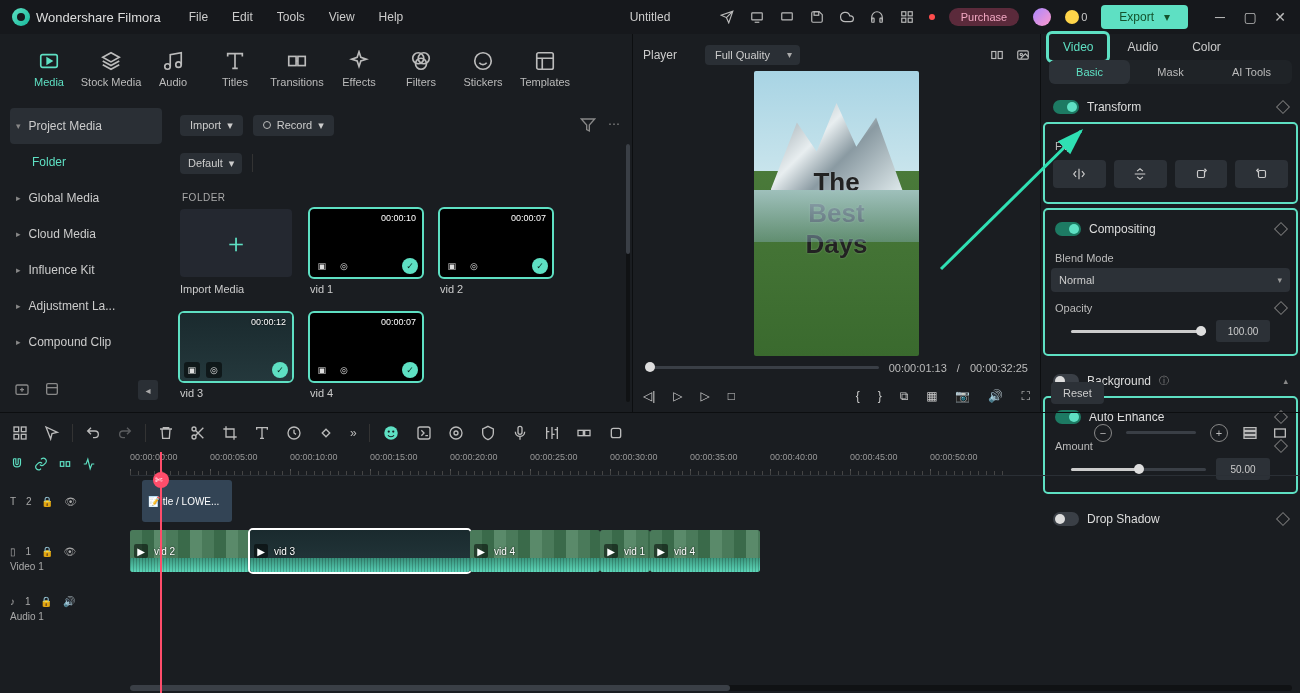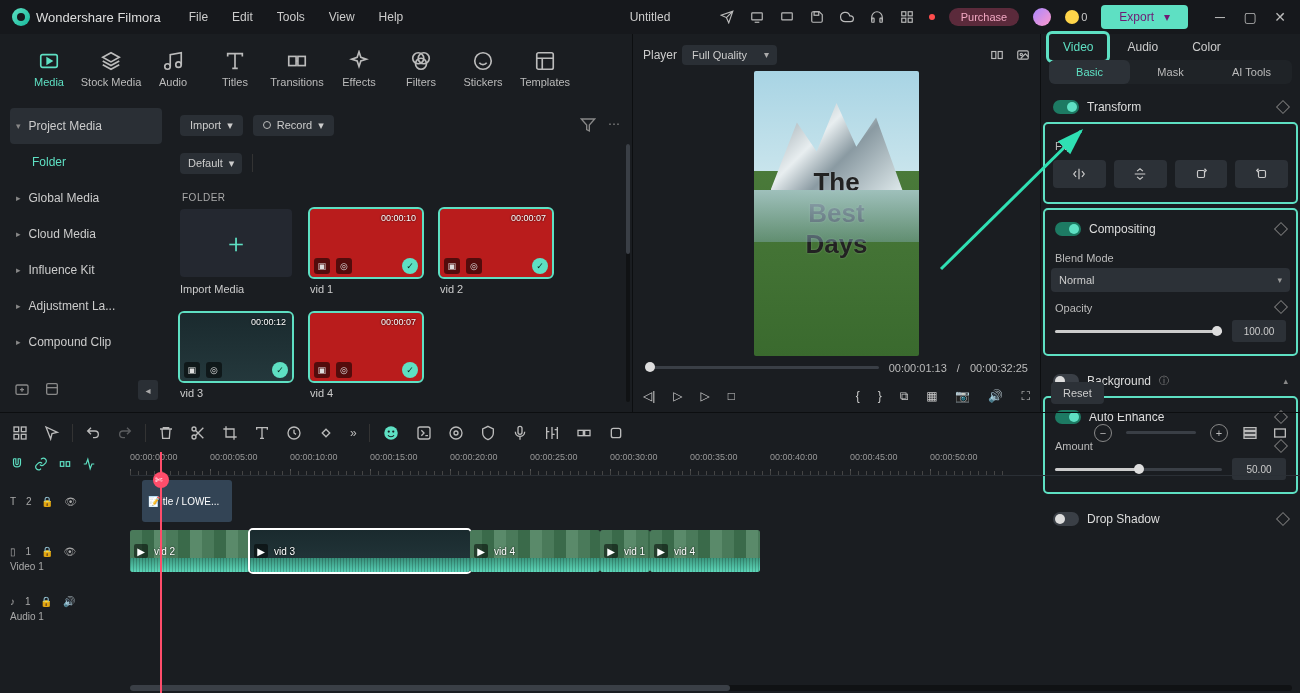--- a/index.html
+++ b/index.html
@@ -15,21 +15,21 @@
 .menubar{display:flex;gap:24px}
 .menubar span{font-size:12px;color:#ccc;cursor:pointer}
 .title-center{position:absolute;left:50%;transform:translateX(-50%);font-size:12px;color:#ccc}
 .title-right{margin-left:auto;display:flex;align-items:center;gap:14px}
 .ti{width:16px;height:16px;color:#bbb;display:flex;align-items:center;justify-content:center}
 .red-dot{width:6px;height:6px;background:#ff4d4d;border-radius:50%}
 .purchase-pill{background:#5b2a3b;color:#f1a7c2;padding:3px 12px;border-radius:14px;font-size:11px}
 .avatar{width:18px;height:18px;border-radius:50%;background:linear-gradient(135deg,#aa88ff,#ff99cc)}
 .coin{display:flex;align-items:center;gap:2px;font-size:11px}
 .coin-ic{width:14px;height:14px;background:#ffd54a;border-radius:50%}
-.export-btn{background:#5ee0c3;color:#701a75;padding:5px 18px;border-radius:4px;font-size:12px;font-weight:500;display:flex;align-items:center;gap:10px}
+.export-btn{background:#5ee0c3;color:#14532d;padding:5px 18px;border-radius:4px;font-size:12px;font-weight:500;display:flex;align-items:center;gap:10px}
 .winbtns{display:flex;gap:14px;margin-left:10px}
 .winbtns span{width:16px;color:#bbb;text-align:center;font-size:14px}
 
 
 .top-area{display:flex;height:378px}
 .left-panel{width:633px;display:flex;flex-direction:column;border-right:1px solid #0c0e10}
 .tabbar{height:70px;display:flex;align-items:center;padding:0 18px;gap:0}
 .tab{display:flex;flex-direction:column;align-items:center;gap:4px;width:62px;cursor:pointer}
 .tab .ic{width:22px;height:22px;color:#bbb;display:flex;align-items:center;justify-content:center}
 .tab span{font-size:11px;color:#bbb}
@@ -49,35 +49,35 @@
 .browser-top{display:flex;align-items:center;gap:10px;height:30px}
 .pill{background:#2a2f35;padding:4px 10px;border-radius:4px;font-size:11px;display:flex;align-items:center;gap:6px;color:#ccc}
 .rec-dot{width:8px;height:8px;border:1px solid #bbb;border-radius:50%}
 .browser-top .rt{margin-left:auto;display:flex;gap:12px;color:#888}
 .search-row{display:flex;align-items:center;gap:10px;height:34px;margin-top:6px}
 .search-row .pill{padding:4px 8px}
 .search-input{flex:1;display:flex;align-items:center;gap:8px;color:#777;font-size:11px;padding:0 4px}
 .folder-label{font-size:10px;color:#aaa;margin:12px 0 6px 2px;letter-spacing:.5px}
 .grid{display:flex;flex-wrap:wrap;gap:18px}
 .card{width:112px}
-.thumb{width:112px;height:68px;border-radius:4px;position:relative;overflow:hidden;background:#b91c1c}
+.thumb{width:112px;height:68px;border-radius:4px;position:relative;overflow:hidden;background:#000000}
 .import-card .thumb{display:flex;align-items:center;justify-content:center;color:#5ee0c3;font-size:26px;background:#242830}
 .card.sel .thumb{outline:2px solid #5ee0c3}
 .thumb-img{position:absolute;inset:0}
 .dur{position:absolute;top:4px;right:6px;font-size:9px;color:#fff;text-shadow:0 0 2px #000}
 .badge-row{position:absolute;bottom:3px;left:4px;right:4px;display:flex;align-items:center;gap:6px}
 .badge{width:16px;height:16px;background:rgba(0,0,0,.55);border-radius:3px;display:flex;align-items:center;justify-content:center;color:#ddd;font-size:9px}
 .badge.ok{background:#5ee0c3;color:#0a2e24;border-radius:50%;margin-left:auto}
 .cap{font-size:11px;color:#ccc;margin-top:6px}
 .scroll-vert{position:absolute;right:2px;top:40px;bottom:10px;width:4px;background:#101214;border-radius:2px}
 .scroll-thumb{width:100%;height:110px;background:#3a3f46;border-radius:2px}
 
 
 .player{flex:1;display:flex;flex-direction:column;padding:6px 10px 0 10px}
-.player-top{display:flex;align-items:center;gap:5px;height:32px}
+.player-top{display:flex;align-items:center;gap:28px;height:32px}
 .ddl{background:#2a2f35;padding:4px 30px 4px 10px;border-radius:4px;font-size:11px;position:relative}
 .ddl::after{content:"▾";position:absolute;right:8px;color:#aaa;font-size:10px;top:4px}
 .player-top .rt{margin-left:auto;display:flex;gap:12px;color:#bbb}
 .preview{flex:1;display:flex;align-items:center;justify-content:center}
 .frame{width:165px;height:285px;border-radius:2px;position:relative;overflow:hidden}
 .overlay-text{position:absolute;inset:0;display:flex;flex-direction:column;align-items:center;justify-content:center;gap:0;font-family:Georgia,serif}
 .overlay-text span{font-size:26px;font-weight:900;color:#222;text-shadow:0 0 2px rgba(255,255,255,.3)}
 .scrub{display:flex;align-items:center;gap:10px;padding:6px 2px;font-size:11px;color:#bbb}
 .scrub-track{flex:1;height:3px;background:#3a3f46;border-radius:2px;position:relative}
 .scrub-dot{width:10px;height:10px;background:#ddd;border-radius:50%;position:absolute;left:0;top:-4px}
@@ -98,21 +98,21 @@
 .toggle{width:26px;height:14px;background:#3a3f46;border-radius:8px;position:relative}
 .toggle.on{background:#1d7a63}
 .toggle::after{content:"";width:10px;height:10px;background:#ddd;border-radius:50%;position:absolute;top:2px;left:2px}
 .toggle.on::after{left:14px;background:#5ee0c3}
 .diamond{width:10px;height:10px;border:1px solid #777;transform:rotate(45deg);margin-left:auto}
 .flip-row{display:flex;gap:8px;margin:8px 2px}
 .flip-btn{flex:1;height:28px;background:#2c3137;border-radius:4px;display:flex;align-items:center;justify-content:center;color:#ccc}
 .prop-label{font-size:11px;color:#bbb;margin:10px 4px 4px}
 .select-ddl{background:#2c3137;padding:6px 8px;border-radius:4px;font-size:11px;display:flex;align-items:center}
 .select-ddl::after{content:"▾";margin-left:auto;color:#999;font-size:9px}
-.slider-row{display:flex;align-items:center;gap:10px;margin:6px 4px}
+.slider-row{display:flex;align-items:center;gap:10px;margin:6px 20px}
 .slider-track{flex:1;height:3px;background:#3a3f46;border-radius:2px;position:relative}
 .slider-fill{height:100%;background:#ccc;border-radius:2px}
 .slider-dot{width:10px;height:10px;background:#ddd;border-radius:50%;position:absolute;top:-4px}
 .valbox{width:54px;height:22px;background:#2c3137;border-radius:3px;font-size:10px;display:flex;align-items:center;justify-content:center}
 .green-frame{outline:2px solid #5ee0c3;border-radius:3px;padding:6px;margin:4px}
 .reset{position:absolute;bottom:8px;left:10px;background:#2c3137;padding:5px 12px;border-radius:4px;font-size:11px}
 .arrow-overlay{position:absolute;pointer-events:none;z-index:10}
 
 
 .toolbar{height:40px;display:flex;align-items:center;padding:0 12px;gap:16px;border-top:1px solid #0c0e10;color:#bbb}
@@ -571,21 +571,21 @@
     <div class="green-frame">
       <div class="sec-head">
         <span class="toggle on"></span>
         <span>Compositing</span>
         <span class="diamond"></span>
       </div>
       <div class="prop-label">Blend Mode</div>
       <div class="select-ddl">
           <span>Normal</span>
         </div>
-      <div class="prop-label" style="display:flex;">
+      <div class="prop-label" style="display:flex;align-items:center">
           <span>Opacity</span>
           <span class="diamond" style="margin-left:auto"></span>
         </div>
       <div class="slider-row">
         <div class="slider-track">
             <div class="slider-fill" style="width:100%"></div>
             <div class="slider-dot" style="left:calc(100% - 10px)"></div>
           </div>
         <div class="valbox">100.00</div>
       </div>

